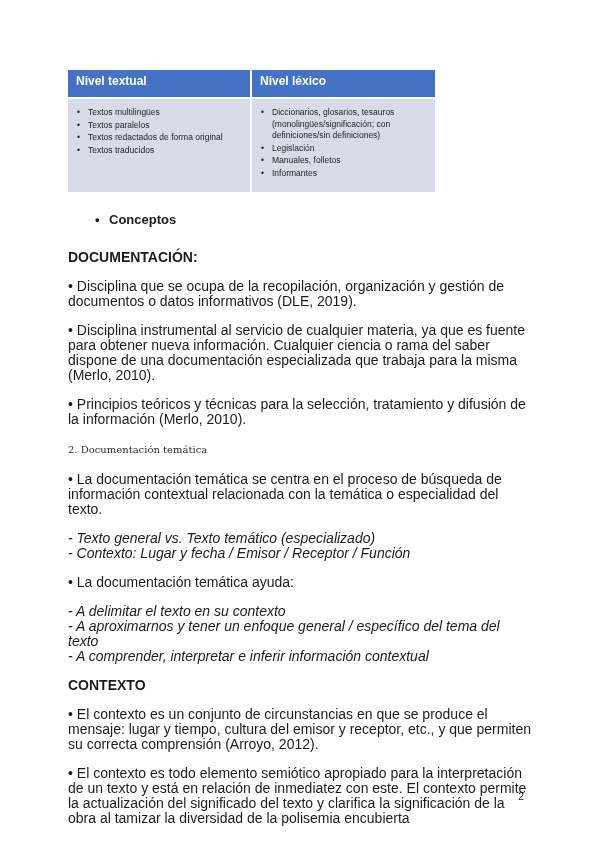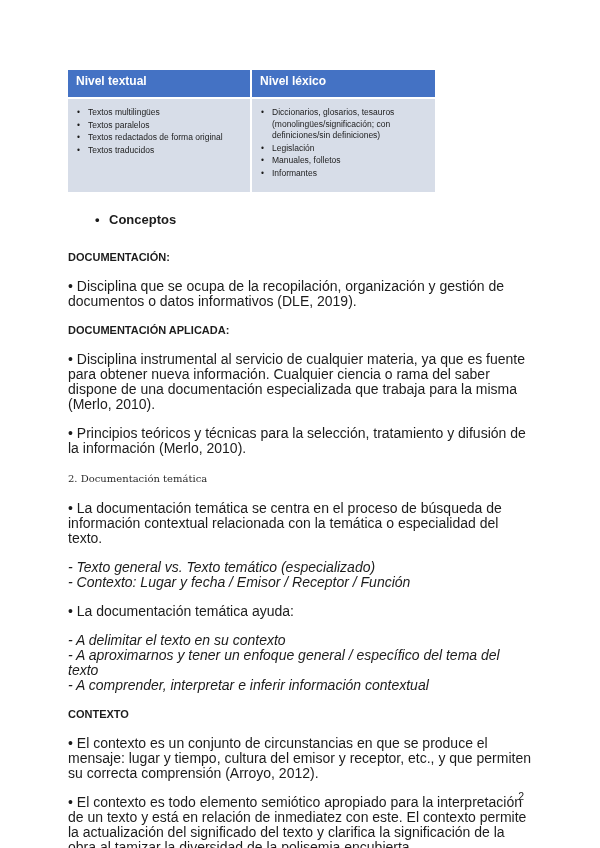--- a/index.html
+++ b/index.html
@@ -47,21 +47,21 @@
 
   
   .para {
     font-size:14px;
     line-height:15px;
     margin:0 0 14px 0;
   }
   .tight { margin-bottom:0;font-style:italic; }
   .group { margin:0 0 14px 0; }
   .bold-head {
-    font-size:11px;
+    font-size:14px;
     line-height:15px;
     font-weight:bold;
     margin:0 0 14px 0;
   }
   .concept-line {
     font-size:13px;
     line-height:15px;
     font-weight:bold;
     margin:0 0 23px 0;
     padding-left:27px;
@@ -109,21 +109,20 @@
       </div>
     </div>
 
     <div class="concept-line">
       <span class="blt">•</span><span>Conceptos</span>
     </div>
 
     <div class="bold-head">DOCUMENTACIÓN:</div>
     <p class="para">• Disciplina que se ocupa de la recopilación, organización y gestión de documentos o datos informativos (DLE, 2019).</p>
 
-    <div class="bold-head">DOCUMENTACIÓN APLICADA:</div>
     <p class="para">• Disciplina instrumental al servicio de cualquier materia, ya que es fuente para obtener nueva información. Cualquier ciencia o rama del saber dispone de una documentación especializada que trabaja para la misma (Merlo, 2010).</p>
     <p class="para">• Principios teóricos y técnicas para la selección, tratamiento y difusión de la información (Merlo, 2010).</p>
 
     <div class="serif-head">2. Documentación temática</div>
     <p class="para">• La documentación temática se centra en el proceso de búsqueda de información contextual relacionada con la temática o especialidad del texto.</p>
 
     <div class="group">
       <p class="para tight">- Texto general vs. Texto temático (especializado)</p>
       <p class="para tight">- Contexto: Lugar y fecha / Emisor / Receptor / Función</p>
     </div>

